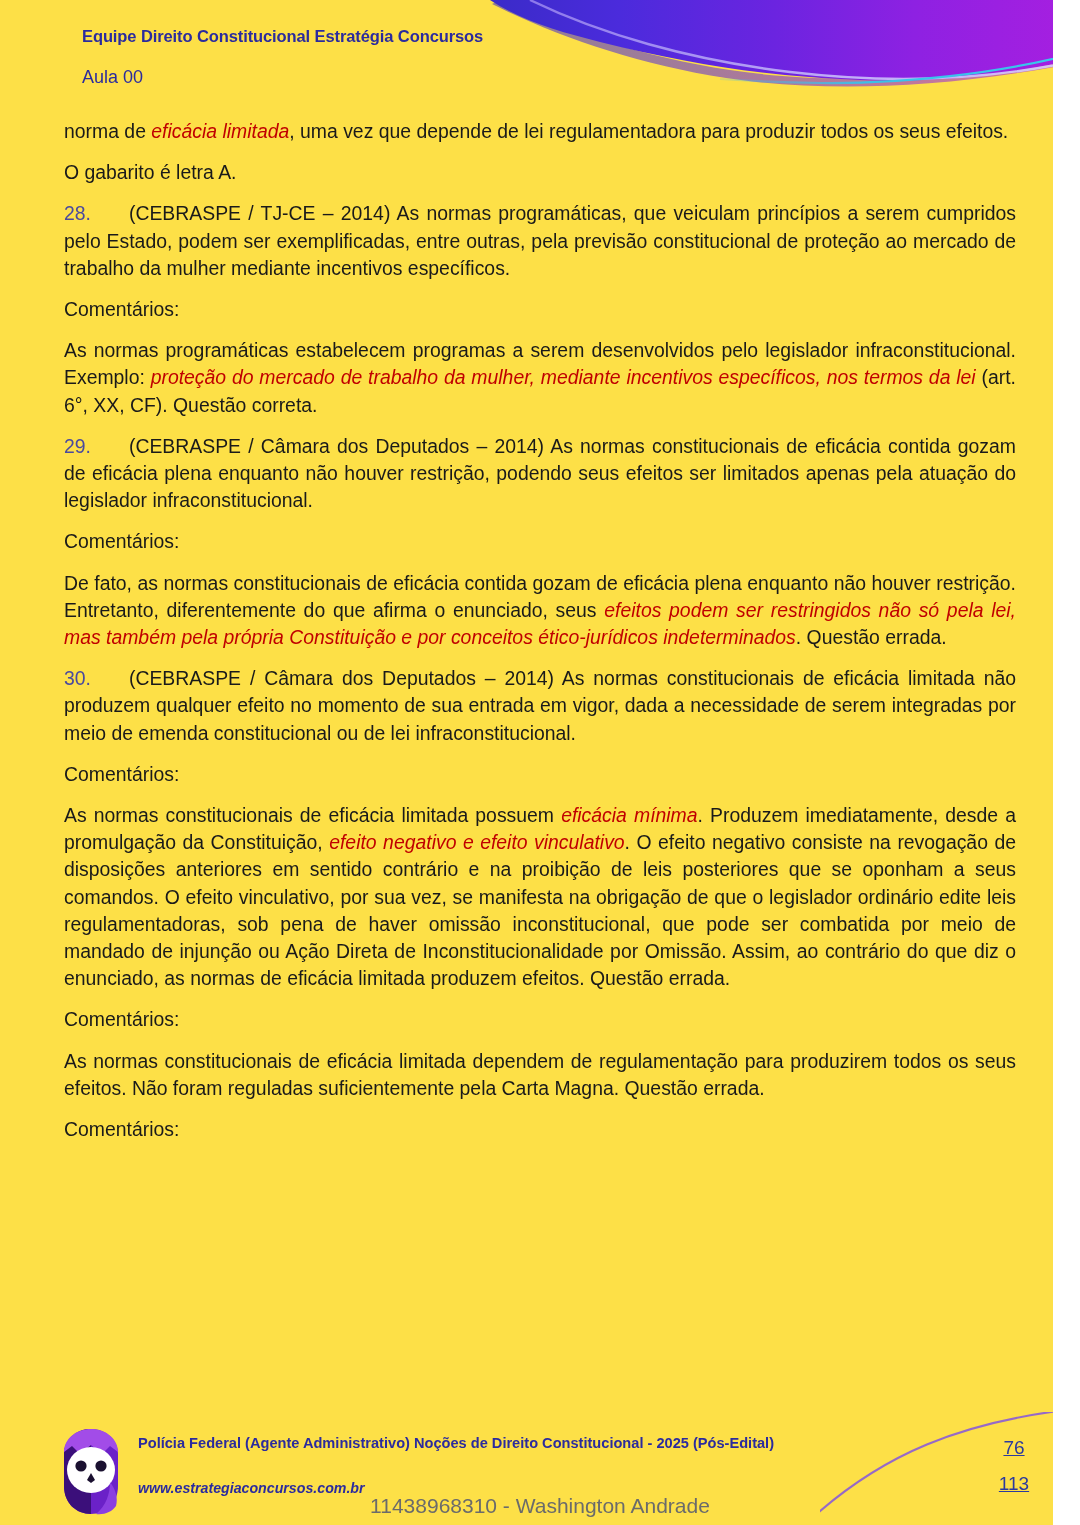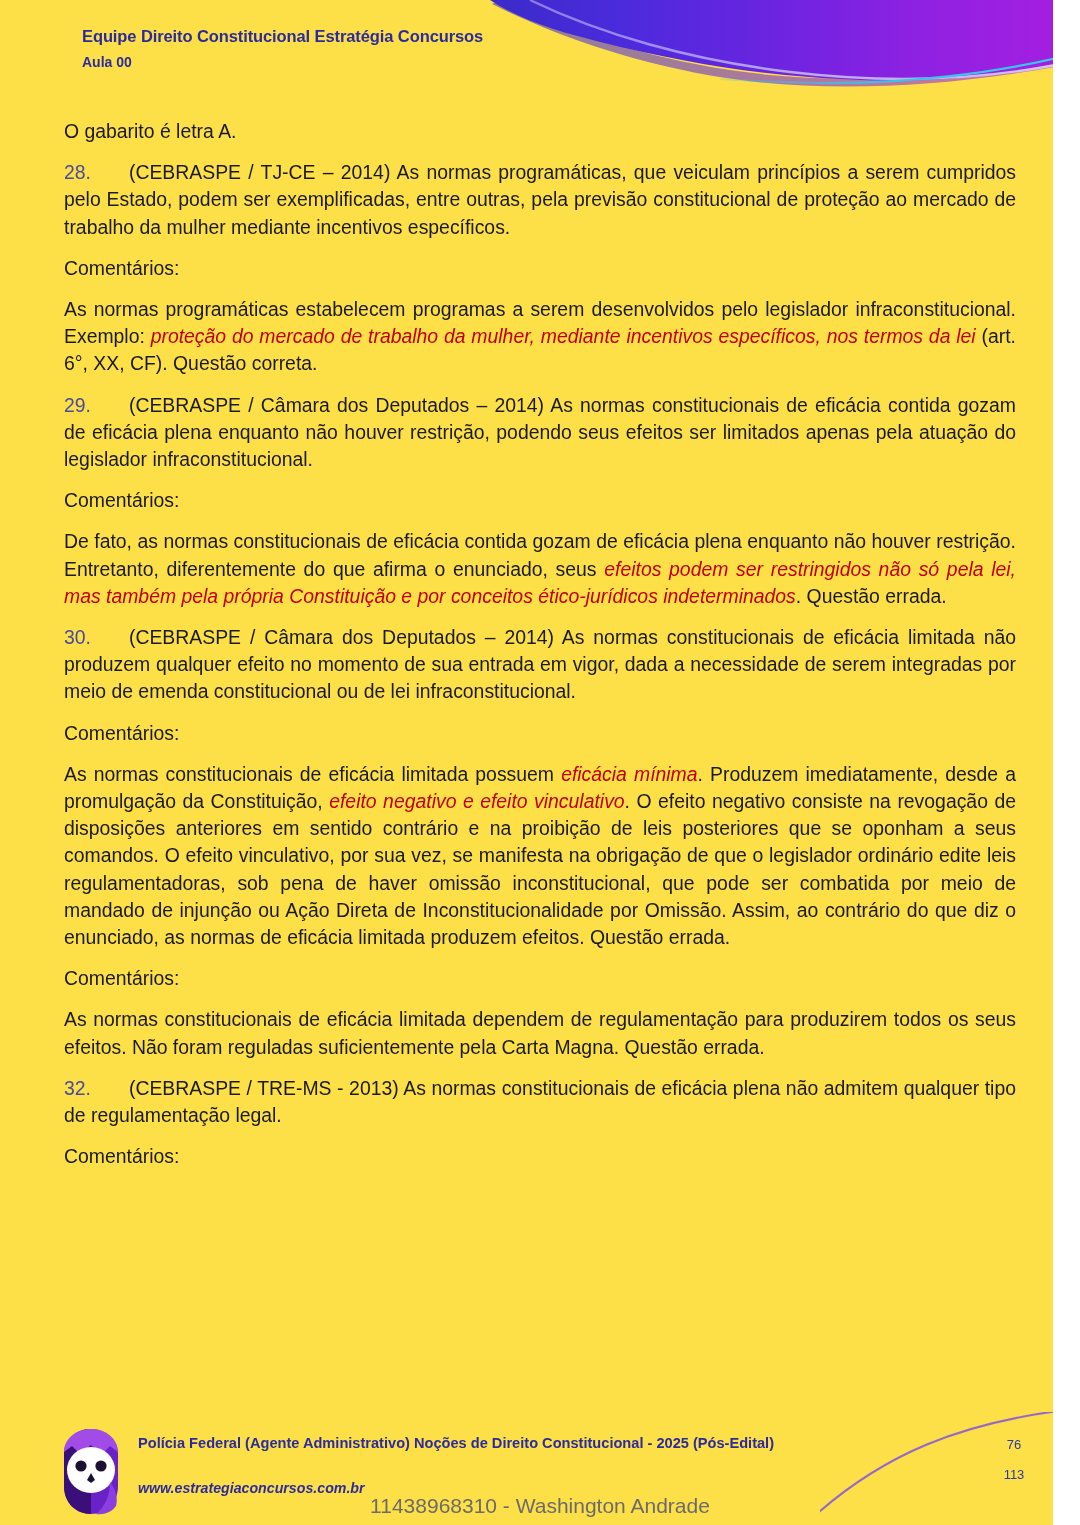--- a/index.html
+++ b/index.html
@@ -35,24 +35,24 @@
   }
   .header-line1 {
     font-size: 16.5px;
     font-weight: bold;
     color: #2B2B9E;
     letter-spacing: -0.1px;
     line-height: 1.25;
     white-space: nowrap;
   }
   .header-line2 {
-    font-size: 14px;
-    font-weight: bold;
-    color: #2B2B9E;
-    margin-top: 7px;
+    font-size: 18px;
+    font-weight: normal;
+    color: #2B2B9E;
+    margin-top: 19px;
     line-height: 1.25;
   }
 
   
   .content {
     position: absolute;
     top: 118px;
     left: 64px;
     width: 952px;
   }
@@ -128,23 +128,24 @@
     line-height: 1.3;
   }
   .pagenums {
     position: absolute;
     right: 38px;
     top: 26px;
     text-align: center;
     width: 56px;
   }
   .pagenum {
-    font-size: 13px;
+    font-size: 19px;
     color: #2B3A9E;
     line-height: 1.0;
+    text-decoration: underline;
   }
   .pagenum.second {
     margin-top: 17px;
   }
   .watermark {
     position: absolute;
     top: 1494px;
     left: 0;
     width: 1080px;
     text-align: center;
@@ -184,20 +185,21 @@
     <path d="M1080,52 C1000,74 900,84 820,83 C780,82.5 750,81 720,79" fill="none" stroke="url(#cyanGrad)" stroke-width="2.2"></path>
   </svg>
 
   <div class="header-text">
     <div class="header-line1">Equipe Direito Constitucional Estratégia Concursos</div>
     <div class="header-line2">Aula 00</div>
   </div>
 
   <div class="content">
 
+    <p class="para"><span>norma de </span><span class="em-red">eficácia limitada</span><span>, uma vez que depende de lei regulamentadora para produzir todos os seus efeitos.</span></p>
 
     <p class="para">O gabarito é letra A.</p>
 
     <p class="para q"><span class="qnum">28.</span><span class="gap"></span><span>(CEBRASPE / TJ-CE – 2014) As normas programáticas, que veiculam princípios a serem cumpridos pelo Estado, podem ser exemplificadas, entre outras, pela previsão constitucional de proteção ao mercado de trabalho da mulher mediante incentivos específicos.</span></p>
 
     <p class="para com">Comentários:</p>
 
     <p class="para"><span>As normas programáticas estabelecem programas a serem desenvolvidos pelo legislador infraconstitucional. Exemplo: </span><span class="em-red">proteção do mercado de trabalho da mulher, mediante incentivos específicos, nos termos da lei</span><span> (art. 6°, XX, CF). Questão correta.</span></p>
 
     <p class="para q"><span class="qnum">29.</span><span class="gap"></span><span>(CEBRASPE / Câmara dos Deputados – 2014)  As normas constitucionais de eficácia contida gozam de eficácia plena enquanto não houver restrição, podendo seus efeitos ser limitados apenas pela atuação do legislador infraconstitucional.</span></p>
@@ -210,21 +212,20 @@
 
     <p class="para com">Comentários:</p>
 
     <p class="para"><span>As normas constitucionais de eficácia limitada possuem </span><span class="em-red">eficácia mínima</span><span>. Produzem imediatamente, desde a promulgação da Constituição, </span><span class="em-red">efeito negativo e efeito vinculativo</span><span>. O efeito negativo consiste na revogação de disposições anteriores em sentido contrário e na proibição de leis posteriores que se oponham a seus comandos. O efeito vinculativo, por sua vez, se manifesta na obrigação de que o legislador ordinário edite leis regulamentadoras, sob pena de haver omissão inconstitucional, que pode ser combatida por meio de mandado de injunção ou Ação Direta de Inconstitucionalidade por Omissão. Assim, ao contrário do que diz o enunciado, as normas de eficácia limitada produzem efeitos. Questão errada.</span></p>
 
 
     <p class="para com">Comentários:</p>
 
     <p class="para">As normas constitucionais de eficácia limitada dependem de regulamentação para produzirem todos os seus efeitos. Não foram reguladas suficientemente pela Carta Magna. Questão errada.</p>
 
-    <p class="para q"><span class="qnum">32.</span><span class="gap"></span><span>(CEBRASPE / TRE-MS - 2013) As normas constitucionais de eficácia plena não admitem qualquer tipo de regulamentação legal.</span></p>
 
     <p class="para com">Comentários:</p>
 
   </div>
 
   <div class="footer">
 
     <svg class="footer-arc" viewBox="0 0 260 113" preserveAspectRatio="none">
       <path d="M-10,108 C60,44 140,8 265,-4" fill="none" stroke="#8b5cd6" stroke-width="2.2" opacity="0.9"></path>
     </svg>

